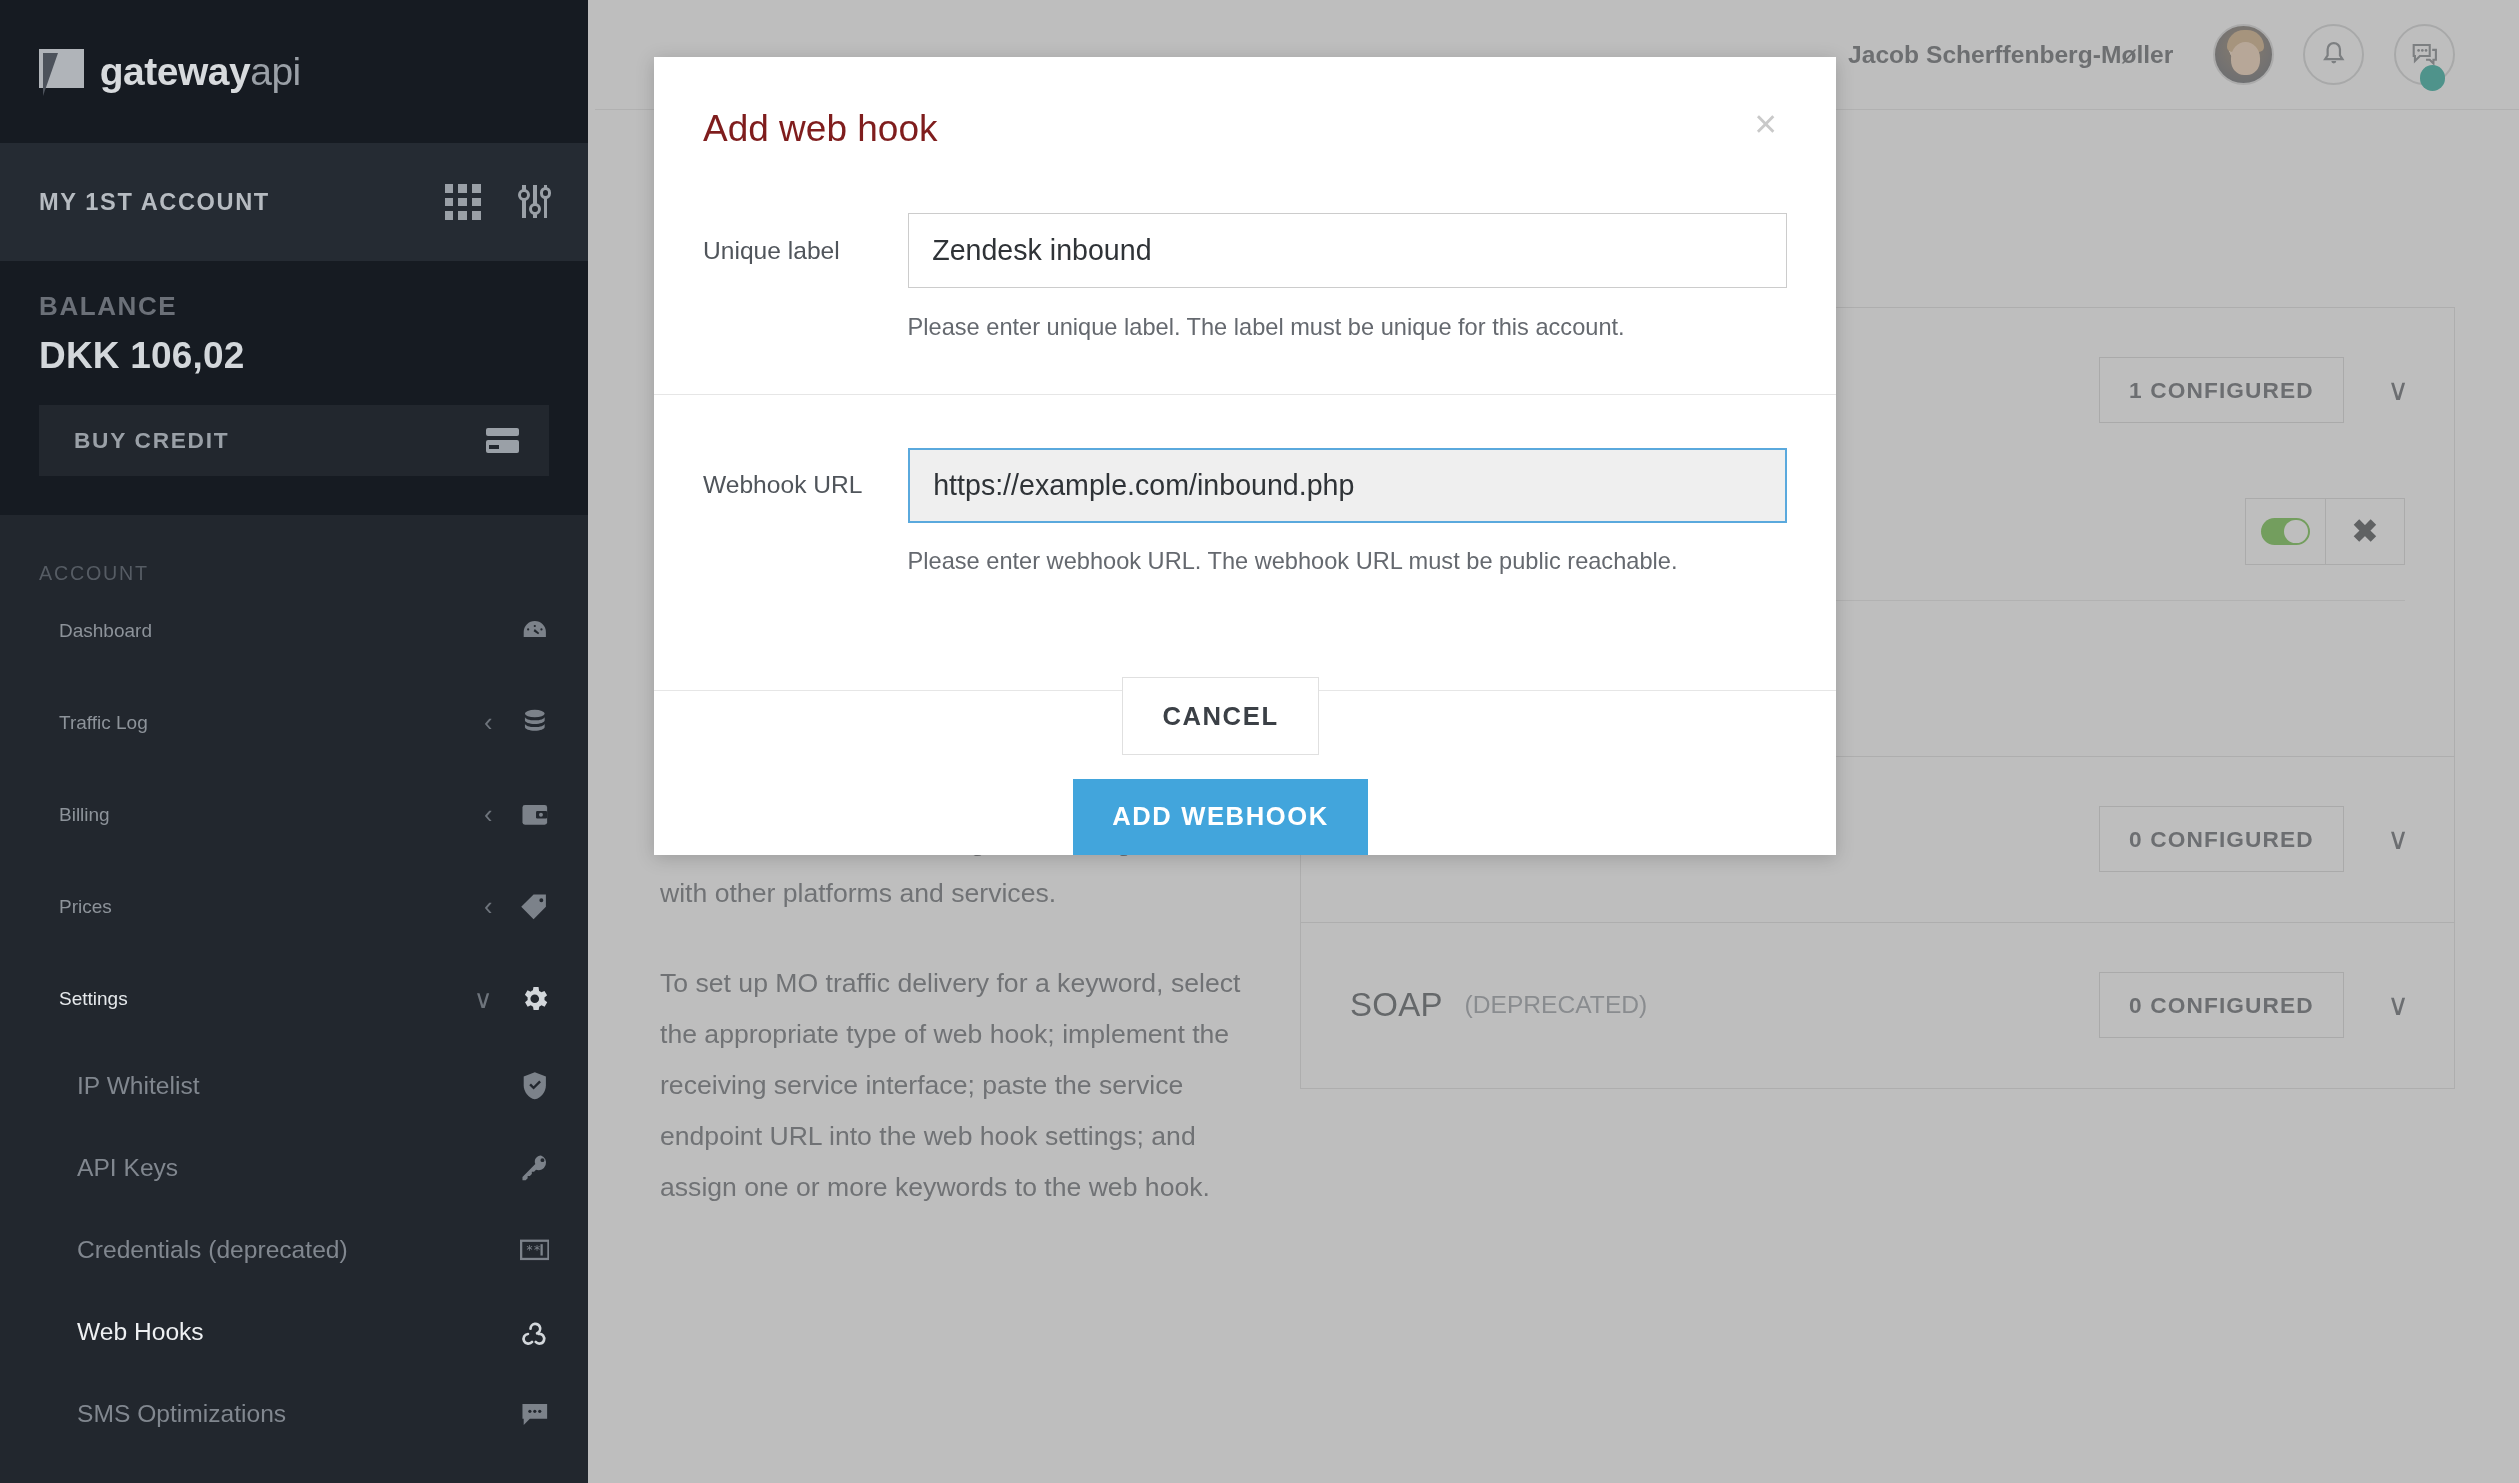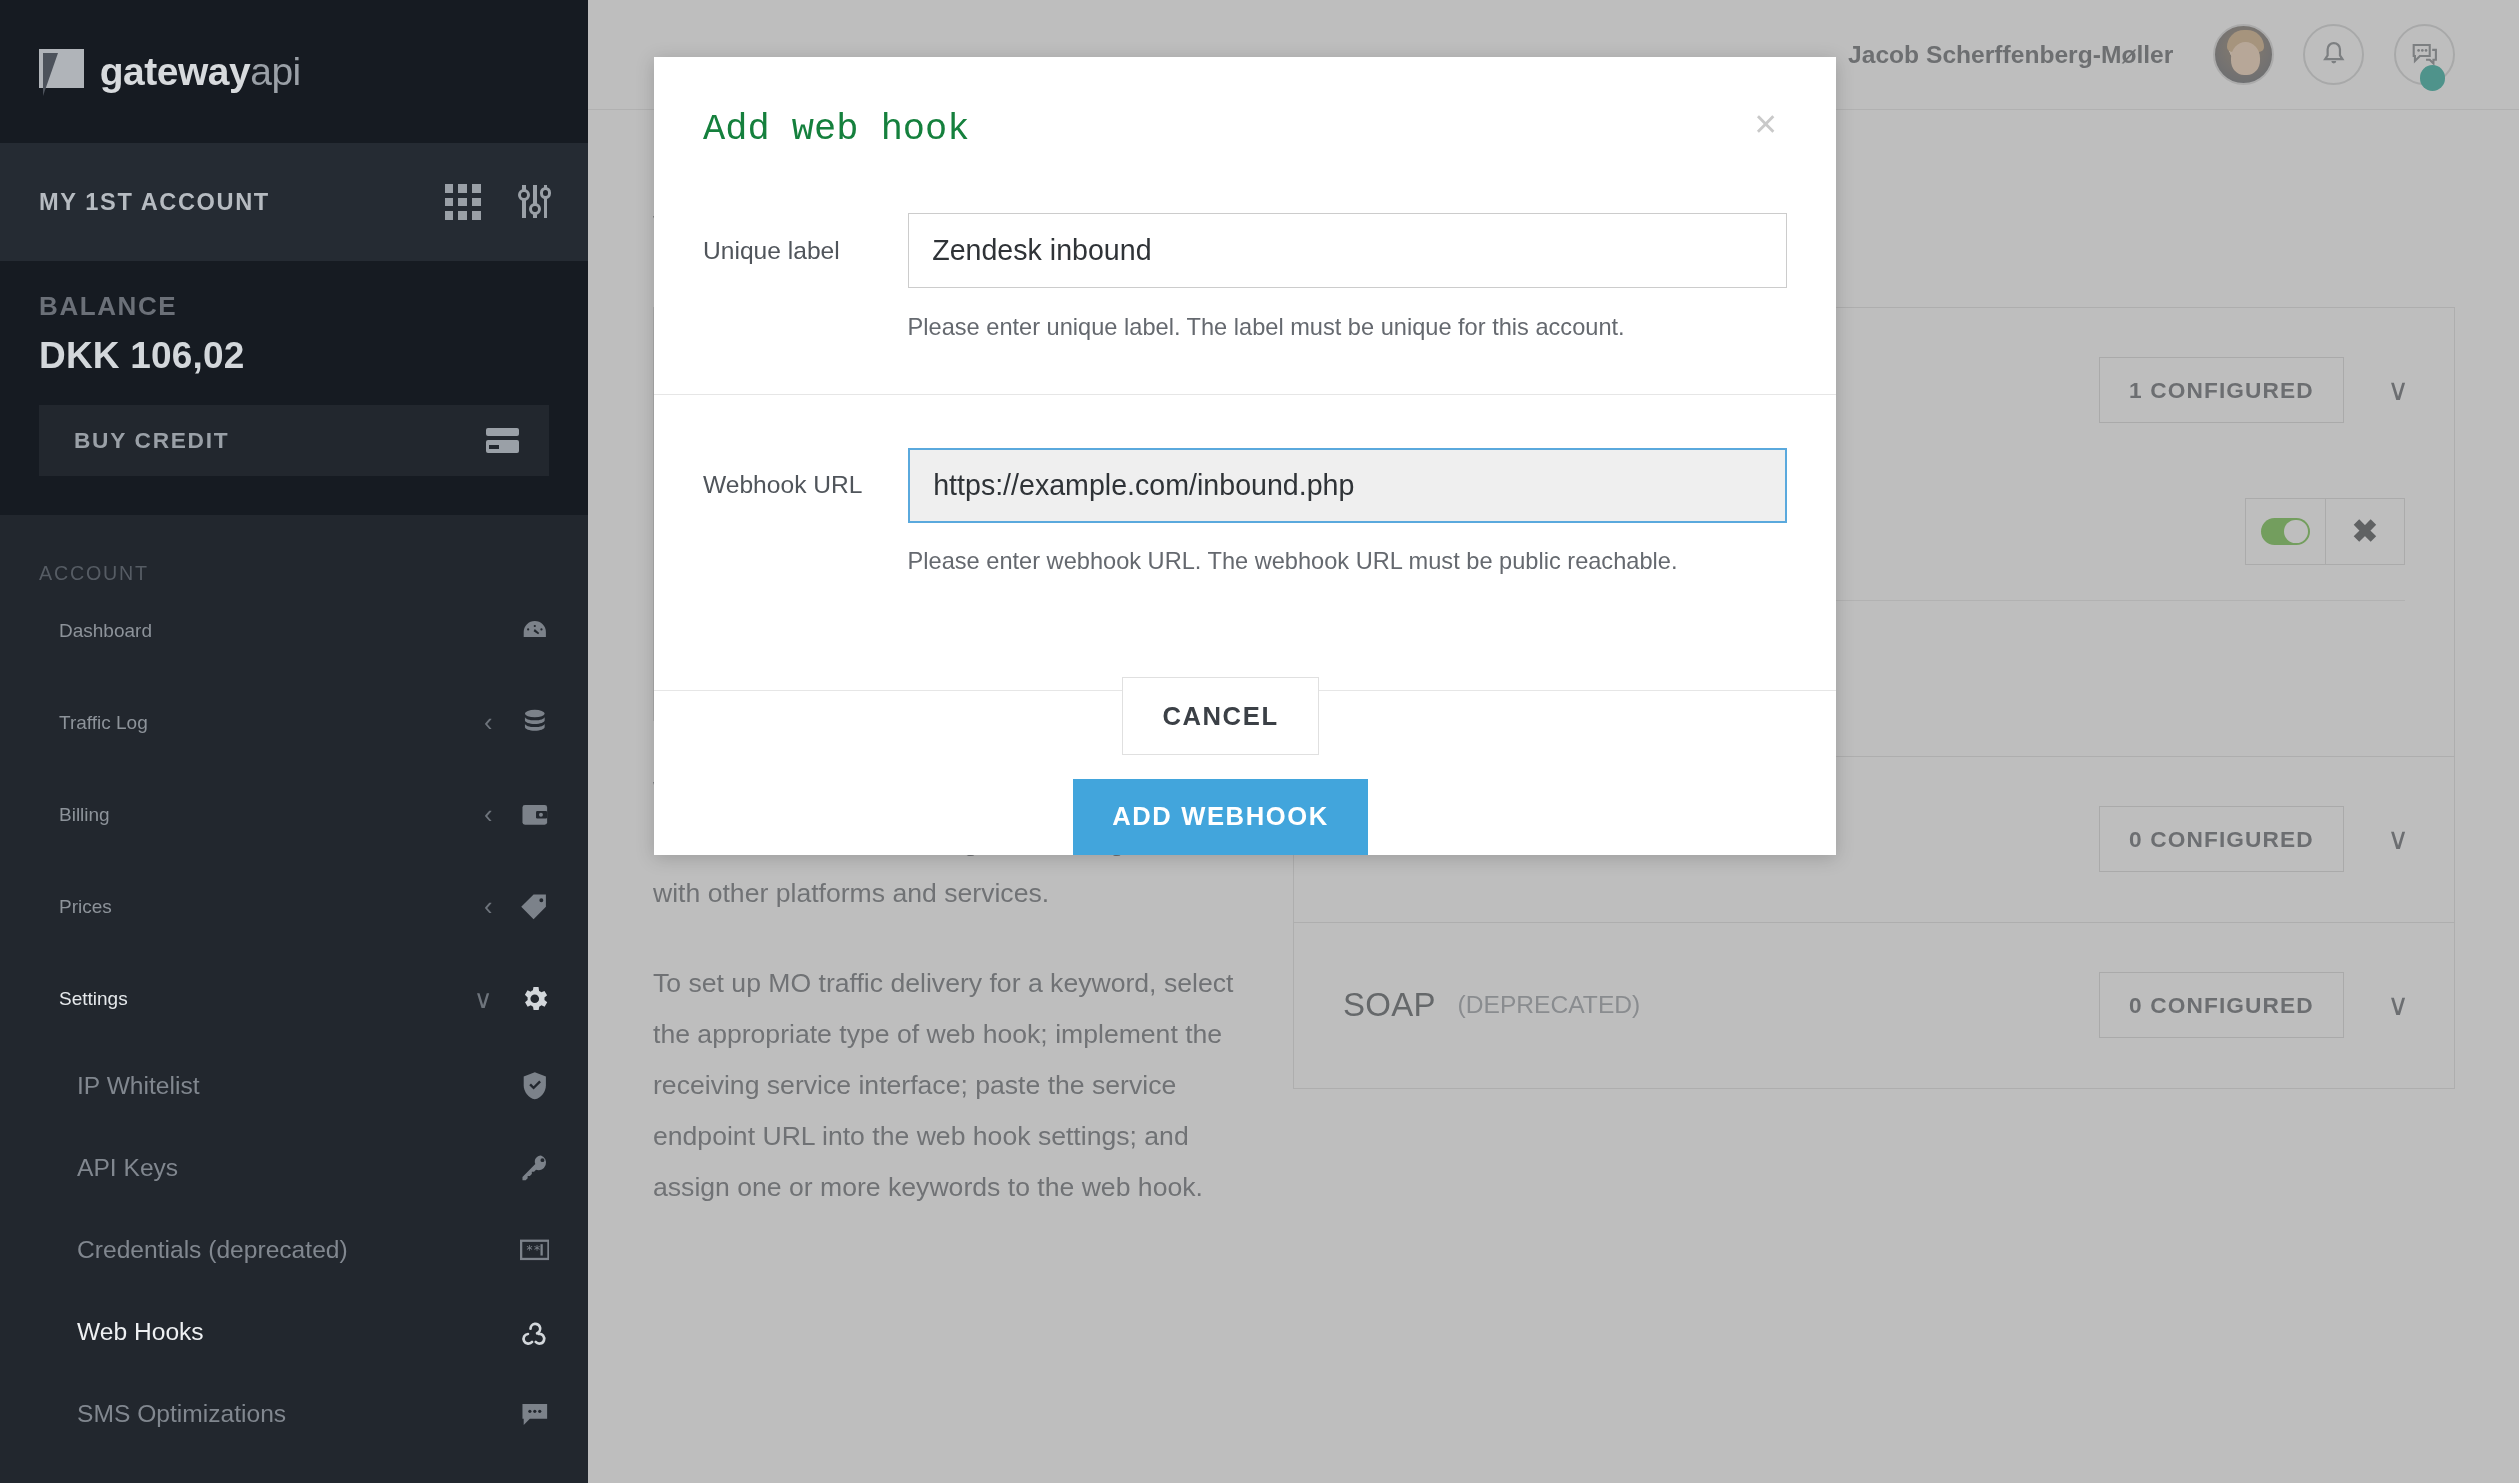--- a/index.html
+++ b/index.html
@@ -74,21 +74,21 @@
   .sub-item {
     height: 82px; display:flex; align-items:center;
     padding: 0 37px 0 77px; cursor:pointer;
   }
   .sub-item .nav-label { font-size:24.6px; color:#81878f; flex:1 1 auto; }
   .sub-item.active .nav-label { color:#eef0f2; }
 
   
   .main {
     position:absolute; left:588px; top:0;
-    width:1932px; height:1484px; background:#fff;
+    width:1932px; height:1484px; background:#fff;padding-left:7px;
   }
   .topbar {
     height:110px; display:flex; align-items:center; justify-content:flex-end;
     padding-right: 65px; gap: 29.6px; border-bottom:1px solid #e2e2e2;
   }
   .user-name { font-size:24.6px; color:#4c5055; font-weight:700; margin-right:9.9px; }
   .avatar {
     width:61px; height:61px; border-radius:50%; overflow:hidden;
     background: radial-gradient(circle at 50% 38%, #f2d3b4 0 32%, #6f6152 33%, #3f4a59 100%);
     border:2px solid #d6d6d6; position:relative;
@@ -153,21 +153,21 @@
     background: rgba(136,136,136,0.55);
   }
 
   
   .modal {
     position:absolute; left:654px; top:57px;
     width:1182px; height:798px; background:#fff;
     box-shadow: 0 3px 17.7px rgba(0,0,0,0.18);
   }
   .modal-head { padding: 51px 59px 0 49px; display:flex; align-items:flex-start; }
-  .modal-title { font-size:37px; color:#15803d; flex:1 1 auto;font-family:Liberation Mono, monospace; }
+  .modal-title { font-size:37px; color:#7f1d1d; flex:1 1 auto; }
   .modal-close { font-size:39px; color:#c9c9c9; line-height:0.8; cursor:pointer; }
   .modal-row { display:flex; padding: 8px 49px; }
   .modal-row.r1 { margin-top:55px; }
   .fld-label { width:177px; flex:0 0 177px; font-size:24.6px; color:#50555b; padding-top:23.6px; }
   .fld-wrap { flex:1 1 auto; padding-left: 27.6px; }
   .fld-input {
     width:100%; height:75px; border:1px solid #ccc; background:#fff;
     font-size:28.6px; color:#2f3337; padding: 0 23.6px;
     font-family:"Liberation Sans", sans-serif;
   }

